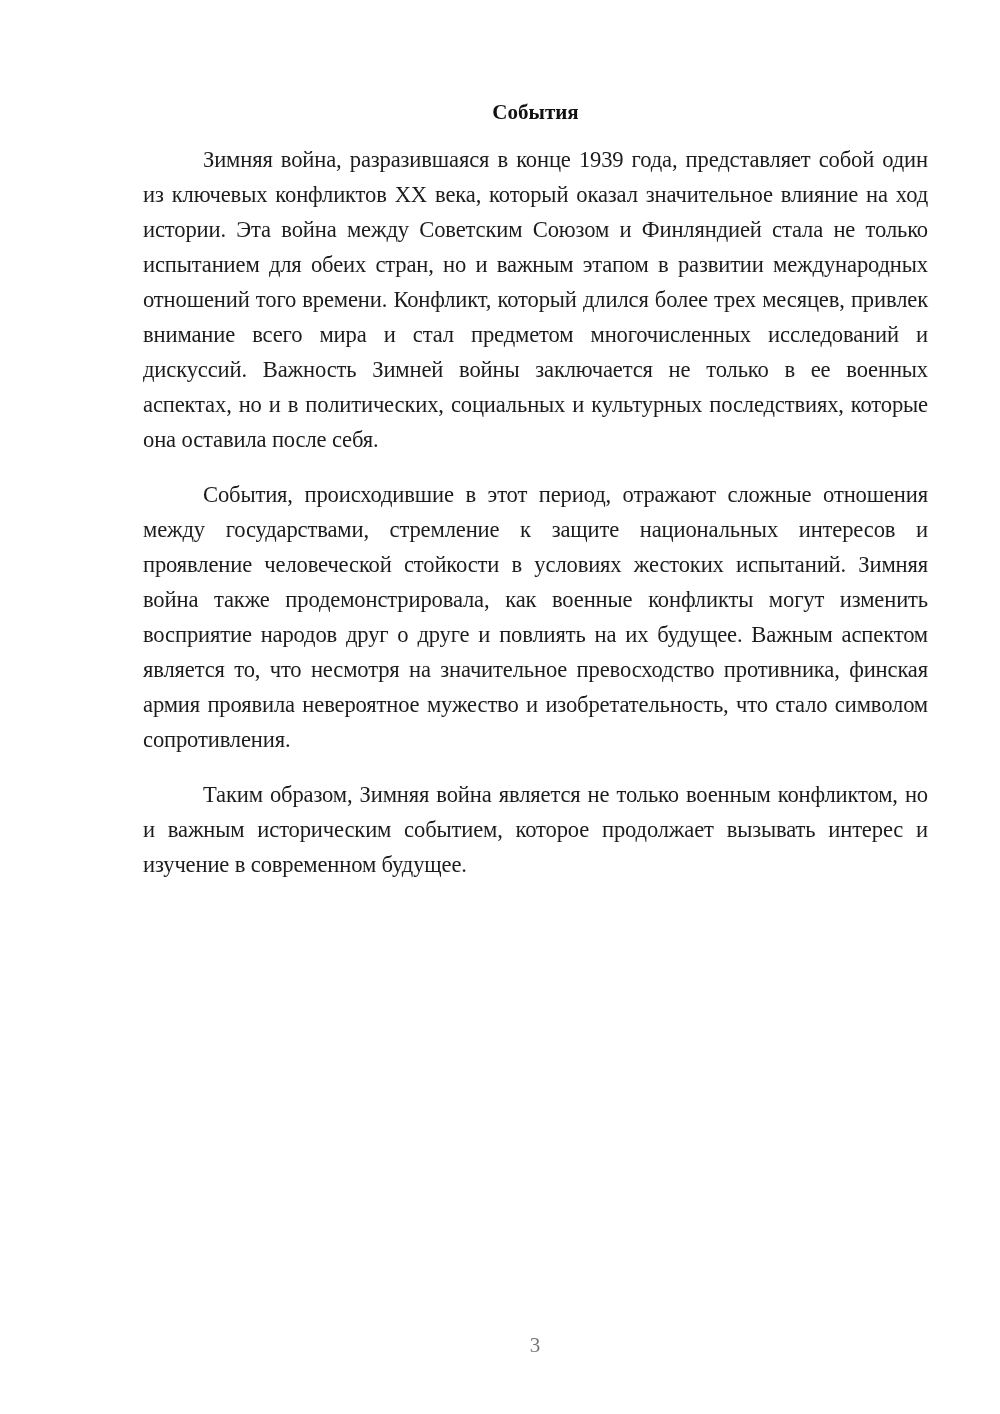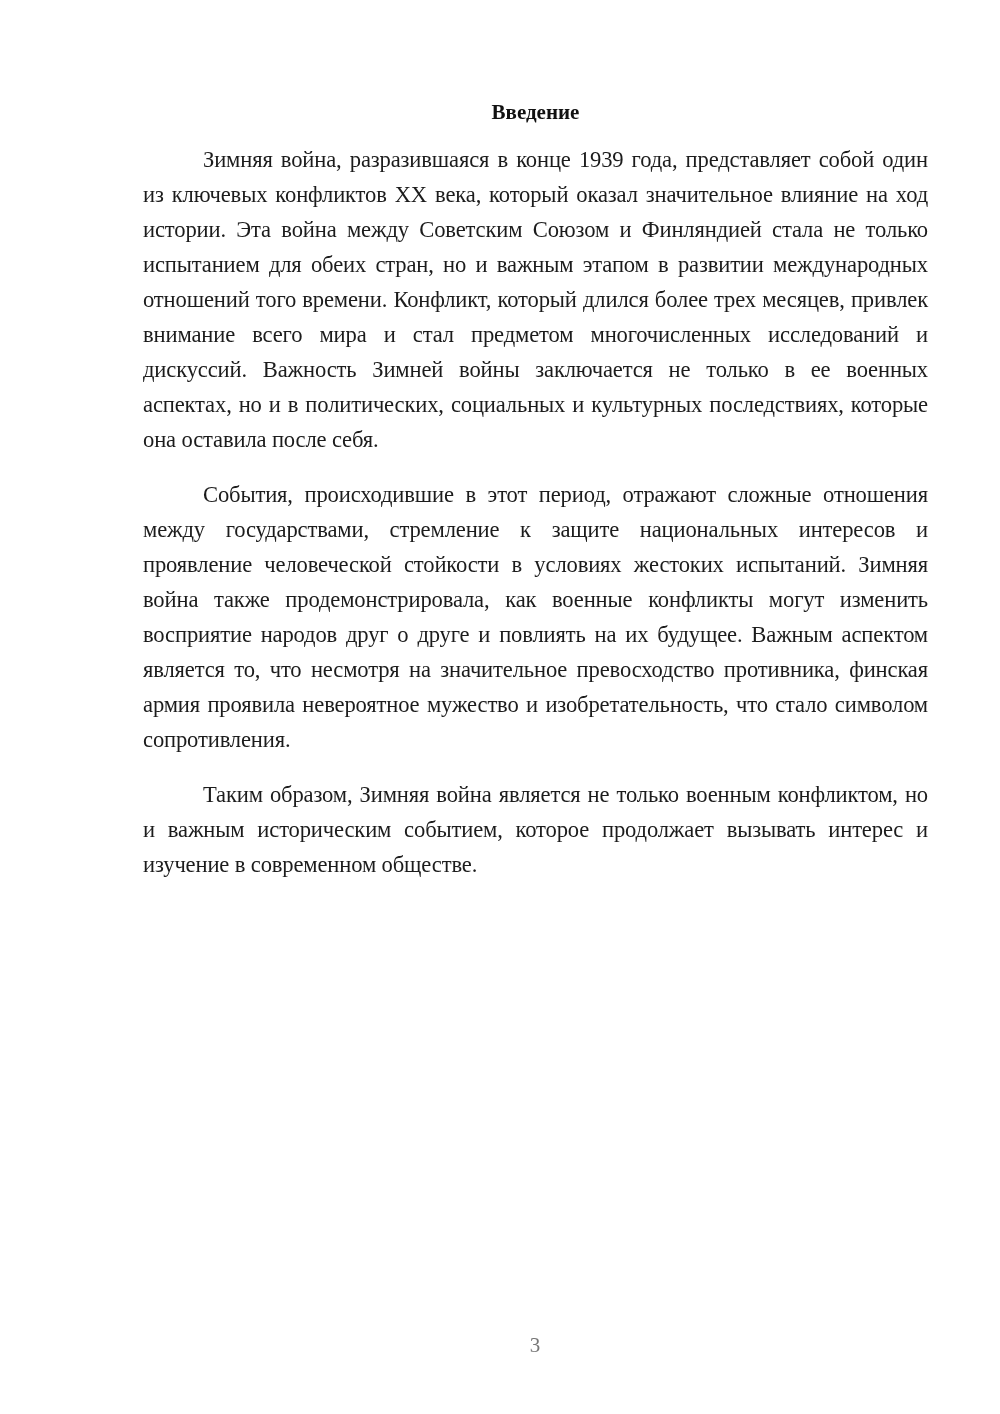--- a/index.html
+++ b/index.html
@@ -55,22 +55,22 @@
       top: 1333px;
       text-align: center;
       font-size: 21px;
       color: #777777;
     }
   </style>
 </head>
 <body>
 
 <div class="page">
-  <div class="title">Введение</div>
+  <div class="title">События</div>
 
   <div class="body-text">
     <p class="para">Зимняя война, разразившаяся в конце 1939 года, представляет собой один из ключевых конфликтов XX века, который оказал значительное влияние на ход истории. Эта война между Советским Союзом и Финляндией стала не только испытанием для обеих стран, но и важным этапом в развитии международных отношений того времени. Конфликт, который длился более трех месяцев, привлек внимание всего мира и стал предметом многочисленных исследований и дискуссий. Важность Зимней войны заключается не только в ее военных аспектах, но и в политических, социальных и культурных последствиях, которые она оставила после себя.</p>
     <p class="para">События, происходившие в этот период, отражают сложные отношения между государствами, стремление к защите национальных интересов и проявление человеческой стойкости в условиях жестоких испытаний. Зимняя война также продемонстрировала, как военные конфликты могут изменить восприятие народов друг о друге и повлиять на их будущее. Важным аспектом является то, что несмотря на значительное превосходство противника, финская армия проявила невероятное мужество и изобретательность, что стало символом сопротивления.</p>
-    <p class="para">Таким образом, Зимняя война является не только военным конфликтом, но и важным историческим событием, которое продолжает вызывать интерес и изучение в современном обществе.</p>
+    <p class="para">Таким образом, Зимняя война является не только военным конфликтом, но и важным историческим событием, которое продолжает вызывать интерес и изучение в современном будущее.</p>
   </div>
 
   <div class="page-number">3</div>
 </div>
 
 </body></html>

